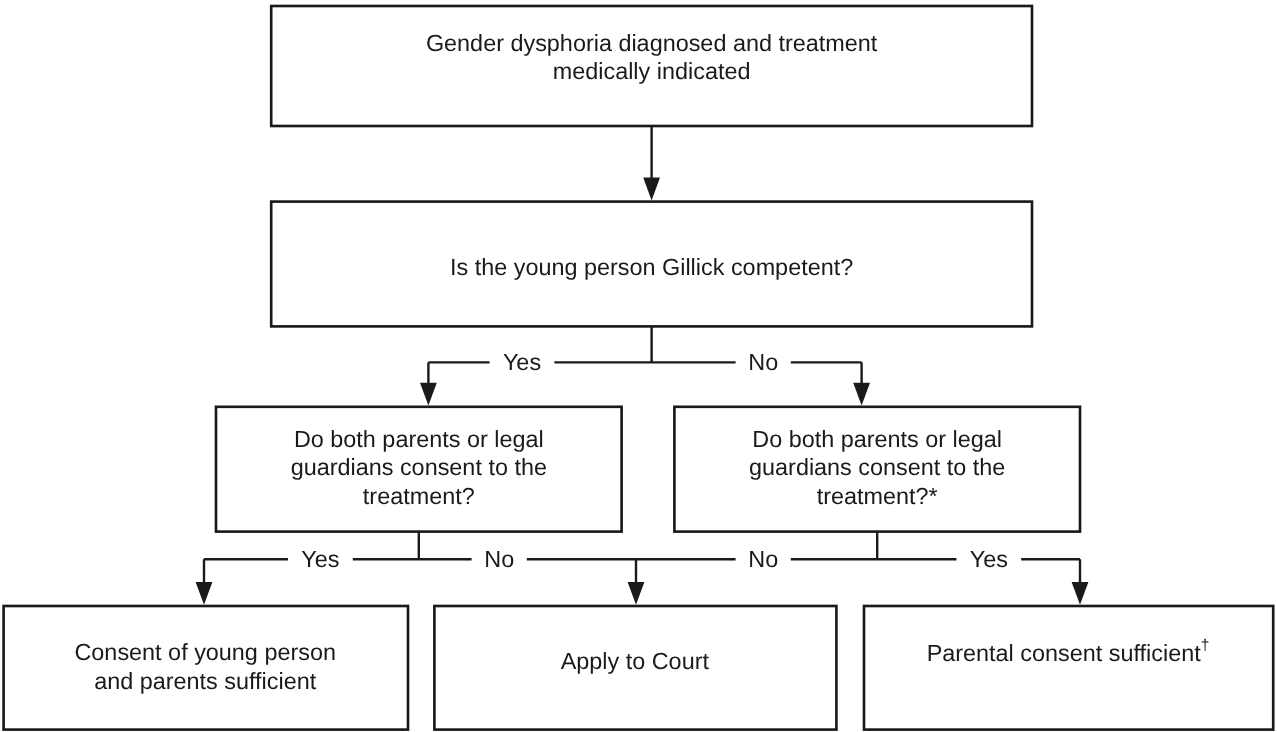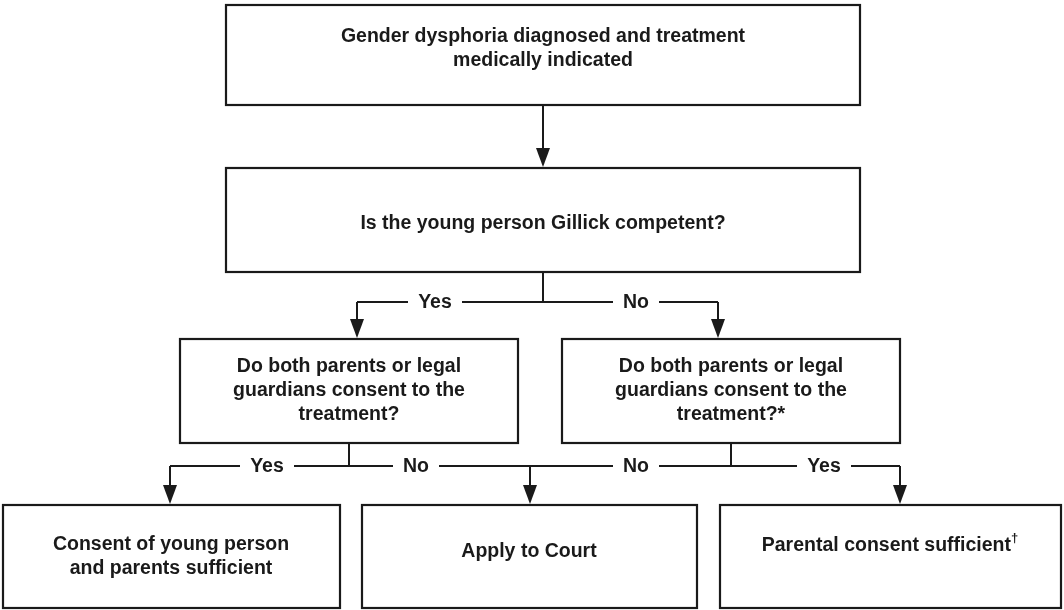--- a/index.html
+++ b/index.html
@@ -11,21 +11,20 @@
     width: 1064px;
     height: 610px;
     font-family: "Liberation Sans", sans-serif;
     color: #000000;
     overflow: hidden;
   }
   #chart {
     position: relative;
     width: 1064px;
     height: 610px;
-    font-weight: bold;
   }
   svg.flow {
     position: absolute;
     top: 0;
     left: 0;
     width: 1064px;
     height: 610px;
   }
   .node-box {
     fill: #ffffff;

